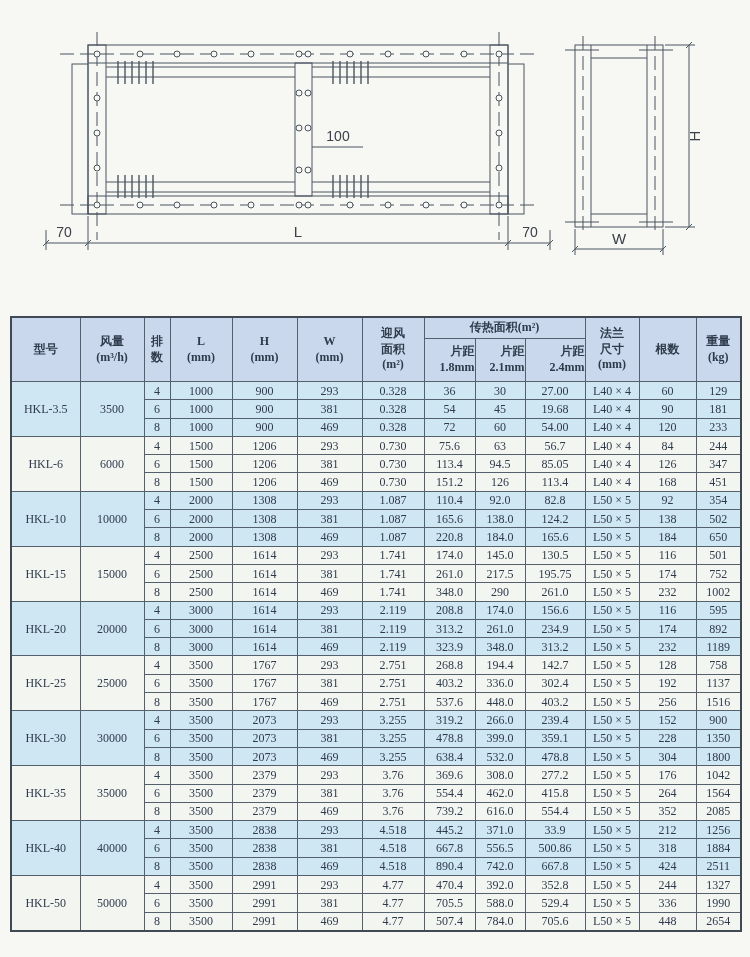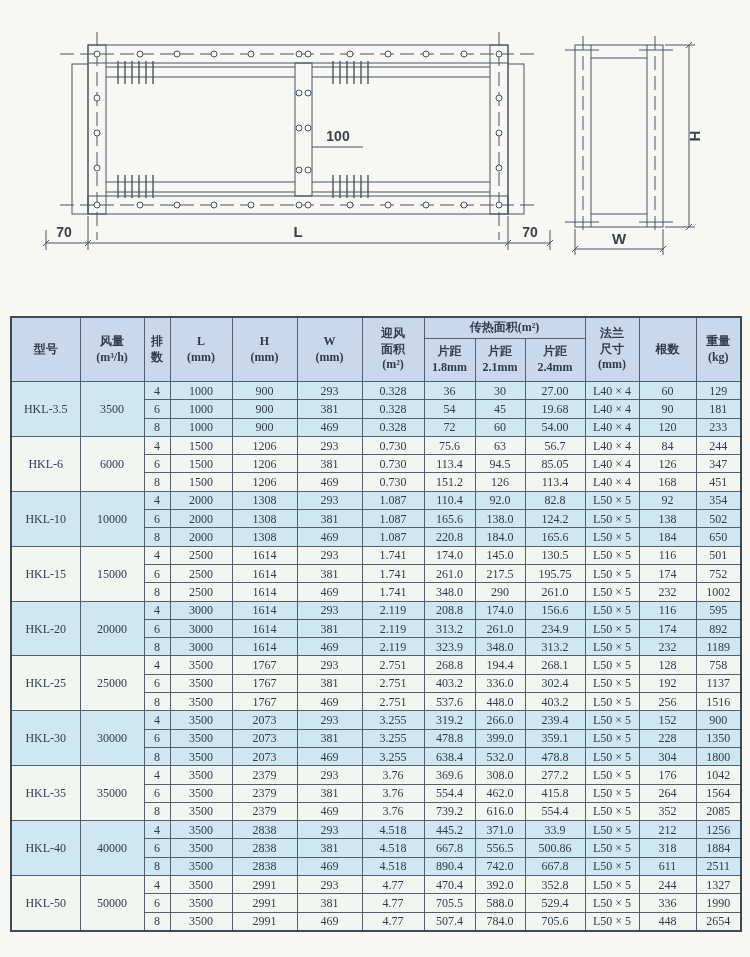--- a/index.html
+++ b/index.html
@@ -9,42 +9,42 @@
     --header-bg:#c9d8ec;
     --tint:#cfe6f3;
     --plain:#f3f5f1;
   }
   html,body{margin:0;padding:0;background:#ffffff;}
   .page{
     width:750px;height:957px;background:var(--paper);
     position:relative;overflow:hidden;
     font-family:"Liberation Sans","DejaVu Sans",sans-serif;
   }
-  .drawing{width:750px;height:310px;font-weight:bold;}
+  .drawing{width:750px;height:310px;}
   svg text{fill:#3a4148;font-family:"Liberation Sans","DejaVu Sans",sans-serif;}
   table.spec{
     border-collapse:collapse;table-layout:fixed;
     width:730px;margin:6px 0 0 10px;
     border:2px solid #3f4a55;
   }
   table.spec th,table.spec td{
     border:1px solid #54606c;
     text-align:center;vertical-align:middle;
     color:var(--text);
     font-family:"Liberation Serif","DejaVu Serif",serif;
     overflow:hidden;padding:0;
   }
   thead th{
     background:var(--header-bg);
     font-size:12px;font-weight:bold;
     white-space:pre-line;line-height:1.3;
     padding:1px 0;
   }
   thead tr.tier1 th{height:20px;}
-  thead tr.tier2 th{height:42px;}
+  thead tr.tier2 th{height:42px;text-align:right;}
   tbody td{font-size:12px;height:17.3px;line-height:1;}
   tbody tr.tint td{background:var(--tint);}
   tbody tr.plain td{background:var(--plain);}
 </style>
 </head>
 <body>
 
 <div class="page">
 
   <div class="drawing">
@@ -459,21 +459,21 @@
         <tr class="plain">
           <td rowspan="3">HKL-25</td>
           <td rowspan="3">25000</td>
           <td>4</td>
           <td>3500</td>
           <td>1767</td>
           <td>293</td>
           <td>2.751</td>
           <td>268.8</td>
           <td>194.4</td>
-          <td>268.1</td>
+          <td>142.7</td>
           <td>L50 × 5</td>
           <td>128</td>
           <td>758</td>
         </tr>
         <tr class="plain">
           <td>6</td>
           <td>3500</td>
           <td>1767</td>
           <td>381</td>
           <td>2.751</td>
@@ -610,21 +610,21 @@
         <tr class="tint">
           <td>8</td>
           <td>3500</td>
           <td>2838</td>
           <td>469</td>
           <td>4.518</td>
           <td>890.4</td>
           <td>742.0</td>
           <td>667.8</td>
           <td>L50 × 5</td>
-          <td>611</td>
+          <td>424</td>
           <td>2511</td>
         </tr>
         <tr class="plain">
           <td rowspan="3">HKL-50</td>
           <td rowspan="3">50000</td>
           <td>4</td>
           <td>3500</td>
           <td>2991</td>
           <td>293</td>
           <td>4.77</td>

